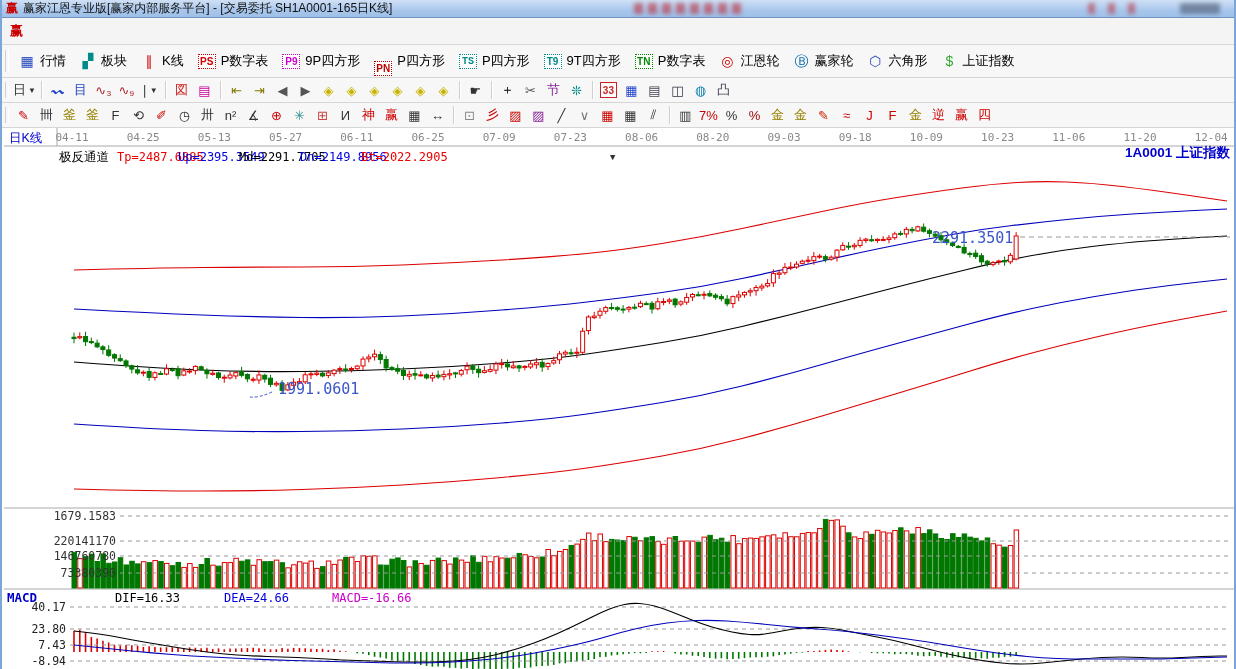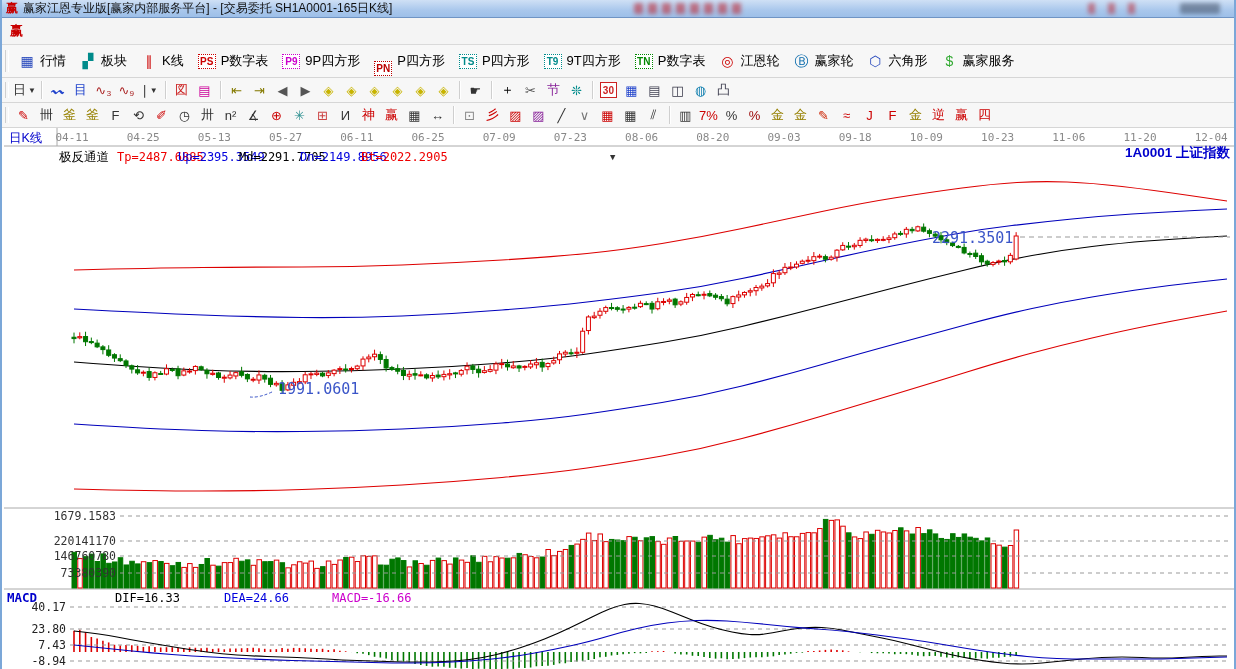--- a/index.html
+++ b/index.html
@@ -81,21 +81,21 @@
       </div>
       <div class="t1btn">
         <span class="lbox" style="color: rgb(204, 0, 204); border-color: rgb(204, 0, 204);">P9</span>
         <span>9P四方形</span>
       </div>
       <div class="t1btn">
         <span class="lbox" style="color: rgb(187, 0, 0); border-color: rgb(187, 0, 0); margin-top: 15px;">PN</span>
         <span>P四方形</span>
       </div>
       <div class="t1btn">
-        <span class="lbox" style="color: rgb(0, 139, 139); border-color: rgb(0, 139, 139);">TS</span>
+        <span class="lbox" style="color: rgb(0, 139, 139); border-color: rgb(0, 139, 139); font-family: Liberation Mono, monospace;">TS</span>
         <span>P四方形</span>
       </div>
       <div class="t1btn">
         <span class="lbox" style="color: rgb(0, 139, 139); border-color: rgb(0, 139, 139);">T9</span>
         <span>9T四方形</span>
       </div>
       <div class="t1btn">
         <span class="lbox" style="color: rgb(0, 136, 0); border-color: rgb(0, 136, 0);">TN</span>
         <span>P数字表</span>
       </div>
@@ -106,21 +106,21 @@
       <div class="t1btn">
         <span class="gly" style="color: rgb(0, 102, 170);">Ⓑ</span>
         <span>赢家轮</span>
       </div>
       <div class="t1btn">
         <span class="gly" style="color: rgb(34, 68, 187);">⬡</span>
         <span>六角形</span>
       </div>
       <div class="t1btn">
         <span class="gly" style="color: rgb(51, 170, 51);">$</span>
-        <span>赢家服务</span>
+        <span>上证指数</span>
       </div>
     </div>
   <div class="toolbar tb2" id="toolbar-row2">
       <span class="grip"></span>
       <div class="tbtn">
         <span style="color: rgb(51, 51, 51);">日</span>
         <span class="dd">▼</span>
       </div>
       <span class="tsep"></span>
       <div class="tbtn">
@@ -189,21 +189,21 @@
         <span style="color: rgb(85, 85, 85);">✂</span>
       </div>
       <div class="tbtn">
         <span style="color: rgb(136, 34, 153);">节</span>
       </div>
       <div class="tbtn">
         <span style="color: rgb(0, 139, 139);">❊</span>
       </div>
       <span class="tsep"></span>
       <div class="tbtn">
-        <span class="b21">30</span>
+        <span class="b21">33</span>
       </div>
       <div class="tbtn">
         <span style="color: rgb(34, 68, 204);">▦</span>
       </div>
       <div class="tbtn">
         <span style="color: rgb(68, 68, 85);">▤</span>
       </div>
       <div class="tbtn">
         <span style="color: rgb(51, 51, 68);">◫</span>
       </div>

